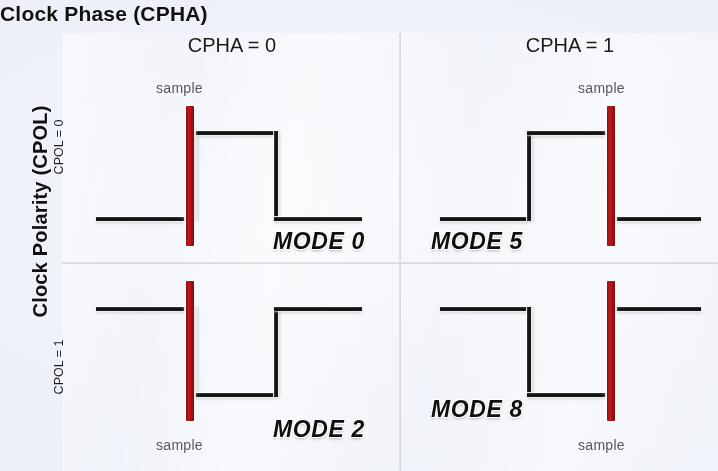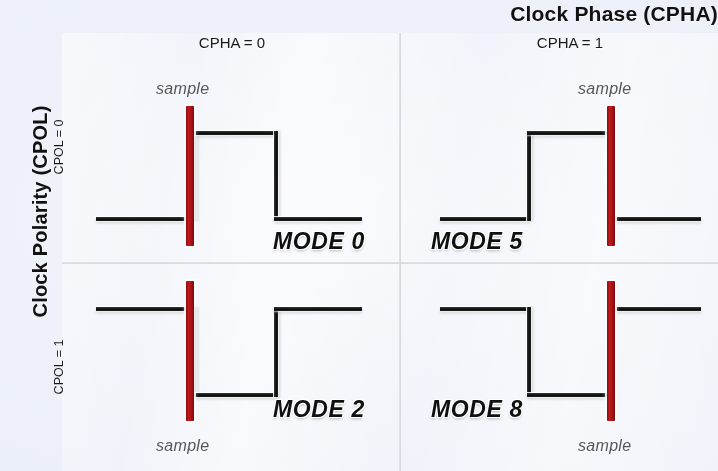--- a/index.html
+++ b/index.html
@@ -22,26 +22,26 @@
        rgba(255,255,255,0.22) 18%,
        rgba(255,255,255,0.62) 34%,
        rgba(255,255,255,0.20) 58%,
        rgba(255,255,255,0.55) 78%,
        rgba(255,255,255,0.25) 100%);
     pointer-events:none;
   }
 
   
   .title-top{
-    position:absolute;left:0;top:2px;width:718px;text-align:right;
+    position:absolute;left:0;top:2px;width:718px;text-align:left;
     font-size:21px;font-weight:bold;color:#111;letter-spacing:.2px;
     text-shadow:0 1px 0 rgba(255,255,255,.85);
   }
   .sub{
-    position:absolute;top:34px;font-size:15px;color:#1a1a1a;
+    position:absolute;top:34px;font-size:20px;color:#1a1a1a;
     text-align:center;width:200px;
     text-shadow:0 1px 0 rgba(255,255,255,.8);
   }
   .sub.left{left:132px;}
   .sub.right{left:470px;}
 
   .title-left{
     position:absolute;left:-90px;top:200px;width:260px;text-align:center;
     transform:rotate(-90deg);transform-origin:center center;
     font-size:20px;font-weight:bold;color:#111;letter-spacing:.2px;
@@ -78,21 +78,21 @@
   
   .sbar{
     position:absolute;width:8px;border-radius:1px;
     background:linear-gradient(to right,#8d0c10 0%,#c01a1c 35%,#a31114 70%,#7d0a0d 100%);
     box-shadow:0 0 0 2px rgba(255,255,255,.85),0 0 5px rgba(255,255,255,.9);
     z-index:6;
   }
 
   
   .samp{
-    position:absolute;font-size:16px;font-style:italic;color:#55555c;
+    position:absolute;font-size:14px;color:#55555c;
     text-shadow:0 1px 0 rgba(255,255,255,.9);
     letter-spacing:.3px;
   }
 
   
   .mode{
     position:absolute;font-size:23px;font-weight:bold;font-style:italic;
     color:#101010;letter-spacing:.6px;
     text-shadow:
       -1px -1px 0 rgba(255,255,255,.95),
@@ -148,21 +148,21 @@
     <div class="mode" style="left:431px;top:228px;">MODE 5</div>
   </div>
 
   <div>
     <div class="seg h" style="left:96px;top:307px;width:100px;"></div>
     <div class="seg v" style="left:192px;top:307px;height:90px;"></div>
     <div class="seg h" style="left:192px;top:393px;width:86px;"></div>
     <div class="seg v" style="left:274px;top:307px;height:90px;"></div>
     <div class="seg h" style="left:274px;top:307px;width:88px;"></div>
     <div class="sbar" style="left:186px;top:281px;height:140px;"></div>
-    <div class="mode" style="left:273px;top:396px;">MODE 2</div>
+    <div class="mode" style="left:273px;top:416px;">MODE 2</div>
     <div class="samp" style="left:156px;top:437px;">sample</div>
   </div>
 
   <div>
     <div class="seg h" style="left:440px;top:307px;width:90px;"></div>
     <div class="seg v" style="left:527px;top:307px;height:90px;"></div>
     <div class="seg h" style="left:527px;top:393px;width:86px;"></div>
     <div class="seg v" style="left:609px;top:307px;height:90px;"></div>
     <div class="seg h" style="left:609px;top:307px;width:92px;"></div>
     <div class="sbar" style="left:607px;top:281px;height:140px;"></div>

